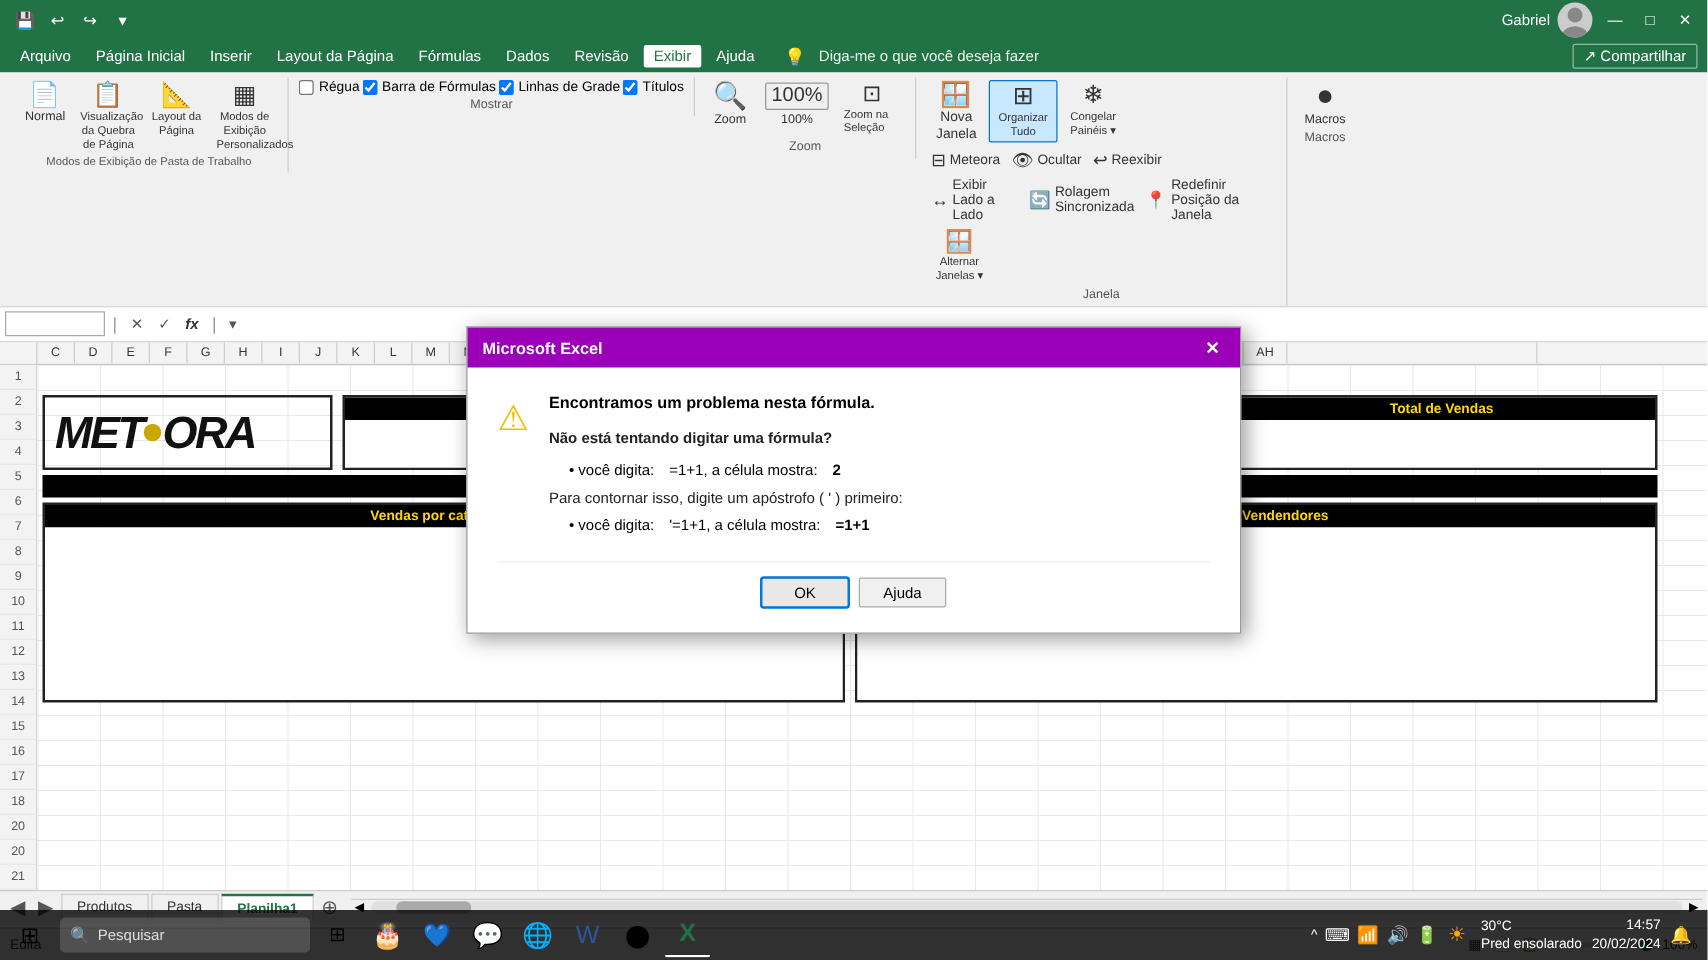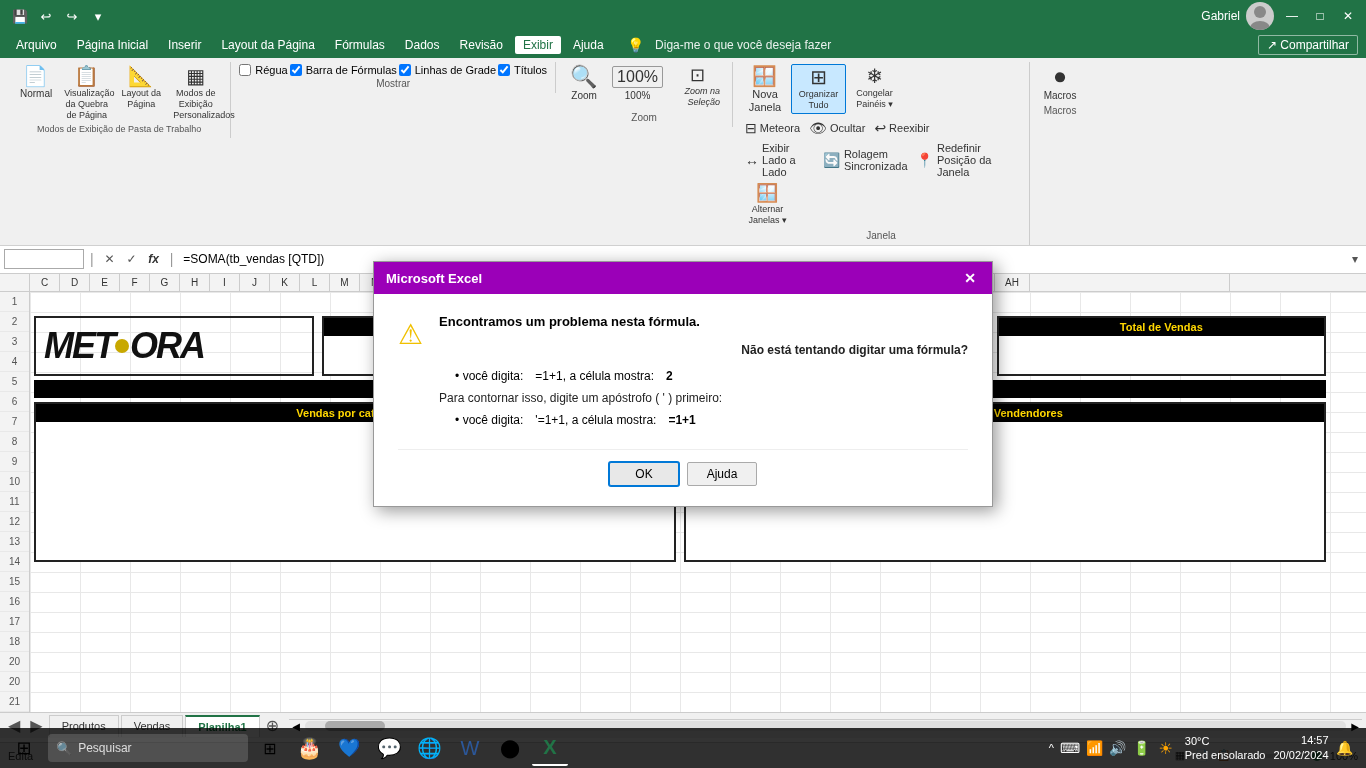--- a/index.html
+++ b/index.html
@@ -453,21 +453,21 @@
         <div class="ribbon-btn">
           <div class="icon" style="font-size:22px;">🔍</div>
           <div>Zoom</div>
         </div>
         <div class="ribbon-btn">
           <div class="icon" style="font-size:16px; border:1px solid #999; padding:2px 4px; border-radius:2px;">100%</div>
           <div>100%</div>
         </div>
         <div class="ribbon-btn">
           <div class="icon" style="font-size:18px;">⊡</div>
-          <div style="font-size:9px; max-width:45px; text-align:right; line-height:1.2;font-style:italic;">Zoom na Seleção</div>
+          <div style="font-size:9px; max-width:45px; text-align:left; line-height:1.2;">Zoom na Seleção</div>
         </div>
       </div>
       <div class="ribbon-group-label">Zoom</div>
     </div>
 
     <div class="ribbon-group" style="min-width:280px;">
       <div class="ribbon-group-content" style="flex-wrap:wrap; max-width:280px; gap:2px;">
         <div class="ribbon-btn">
           <div class="icon" style="font-size:20px;">🪟</div>
           <div style="font-size:11px; max-width:40px; text-align:center; line-height:1.2;">Nova Janela</div>
@@ -530,21 +530,20 @@
 
 <div class="formula-bar">
   <input type="text" class="name-box" value="" style="">
   <div class="formula-separator">|</div>
   <div class="formula-btns">
     <div class="formula-btn">✕</div>
     <div class="formula-btn">✓</div>
     <div class="formula-btn" style="font-style:italic; font-weight:bold; color:#333;">fx</div>
   </div>
   <div class="formula-separator">|</div>
-  <input type="text" class="formula-input" value="=SOMA(tb_vendas [QTD])" style="">
   <span class="formula-expand">▾</span>
 </div>
 
 <div class="col-header-bar">
   <div class="row-num-col"></div>
   <div class="col-header-scroll">
     <div class="col-headers">
       <div class="col-hdr" style="min-width:30px;">C</div>
       <div class="col-hdr" style="min-width:30px;">D</div>
       <div class="col-hdr" style="min-width:30px;">E</div>
@@ -610,21 +609,21 @@
 
   </div>
 
   <div class="sheet-content">
     <div class="sheet-bg"></div>
 
     <div class="dashboard">
 
       <div style="display:flex; margin-top:20px; gap:8px;">
 
-        <div style="width:280px; height:60px; display:flex; align-items:center; padding-left:8px; border:2px solid #222;">
+        <div style="width:232px; height:60px; display:flex; align-items:center; padding-left:8px; border:2px solid #222;">
           <div style="font-size:36px; font-weight:900; font-style:italic; color:#111; letter-spacing:-2px; display:flex; align-items:center;">
             <span>MET</span>
               <span style="display:inline-block; width:14px; height:14px; background:#c8a800; border-radius:50%; margin:0 1px; vertical-align:middle;"></span>
               <span>ORA</span>
           </div>
         </div>
 
         <div style="flex:1; border:2px solid #222; display:flex; flex-direction:column;">
           <div style="background:black; color:#ffd700; font-size:11px; font-weight:bold; text-align:center; padding:3px 0;">Todos os Produtos</div>
           <div style="flex:1; background:white; display:flex; align-items:center; justify-content:center; font-size:22px; font-weight:bold;">30</div>
@@ -654,21 +653,21 @@
         </div>
       </div>
     </div>
   </div>
 </div>
 
 <div class="sheet-tabs">
   <span class="tab-nav">◀</span>
   <span class="tab-nav">▶</span>
   <div class="tab">Produtos</div>
-  <div class="tab">Vendas</div>
+  <div class="tab">Pasta</div>
   <div class="tab active">Planilha1</div>
   <span class="tab-add">⊕</span>
 
   <div style="flex:1; display:flex; align-items:center;">
     <div class="scrollbar-h" style="position:relative; flex:1; height:14px; display:flex; align-items:center; margin-left:8px;">
       <span class="scroll-arrow">◀</span>
       <div class="scroll-track">
         <div class="scroll-thumb"></div>
       </div>
       <span class="scroll-arrow">▶</span>
@@ -699,21 +698,21 @@
       <span class="dialog-title">Microsoft Excel</span>
       <div class="dialog-close">✕</div>
     </div>
     <div class="dialog-body">
       <div class="dialog-warning">
         <div class="warning-icon">⚠</div>
         <div class="warning-content">
           <div class="dialog-main-text">Encontramos um problema nesta fórmula.</div>
 
           <div class="dialog-section">
-            <div class="dialog-text" style="font-weight:600; margin-bottom:4px;text-align:right;">Não está tentando digitar uma fórmula?</div>
+            <div class="dialog-text" style="font-weight:600; margin-bottom:4px;">Não está tentando digitar uma fórmula?</div>
           </div>
 
           <div class="dialog-example">
             <span>• você digita:</span>
             <span style="margin-left:4px;">=1+1, a célula mostra:</span>
             <span style="margin-left:4px; font-weight:600;">2</span>
           </div>
 
           <div class="dialog-text" style="margin-bottom:4px;">Para contornar isso, digite um apóstrofo ( ' ) primeiro:</div>
 

